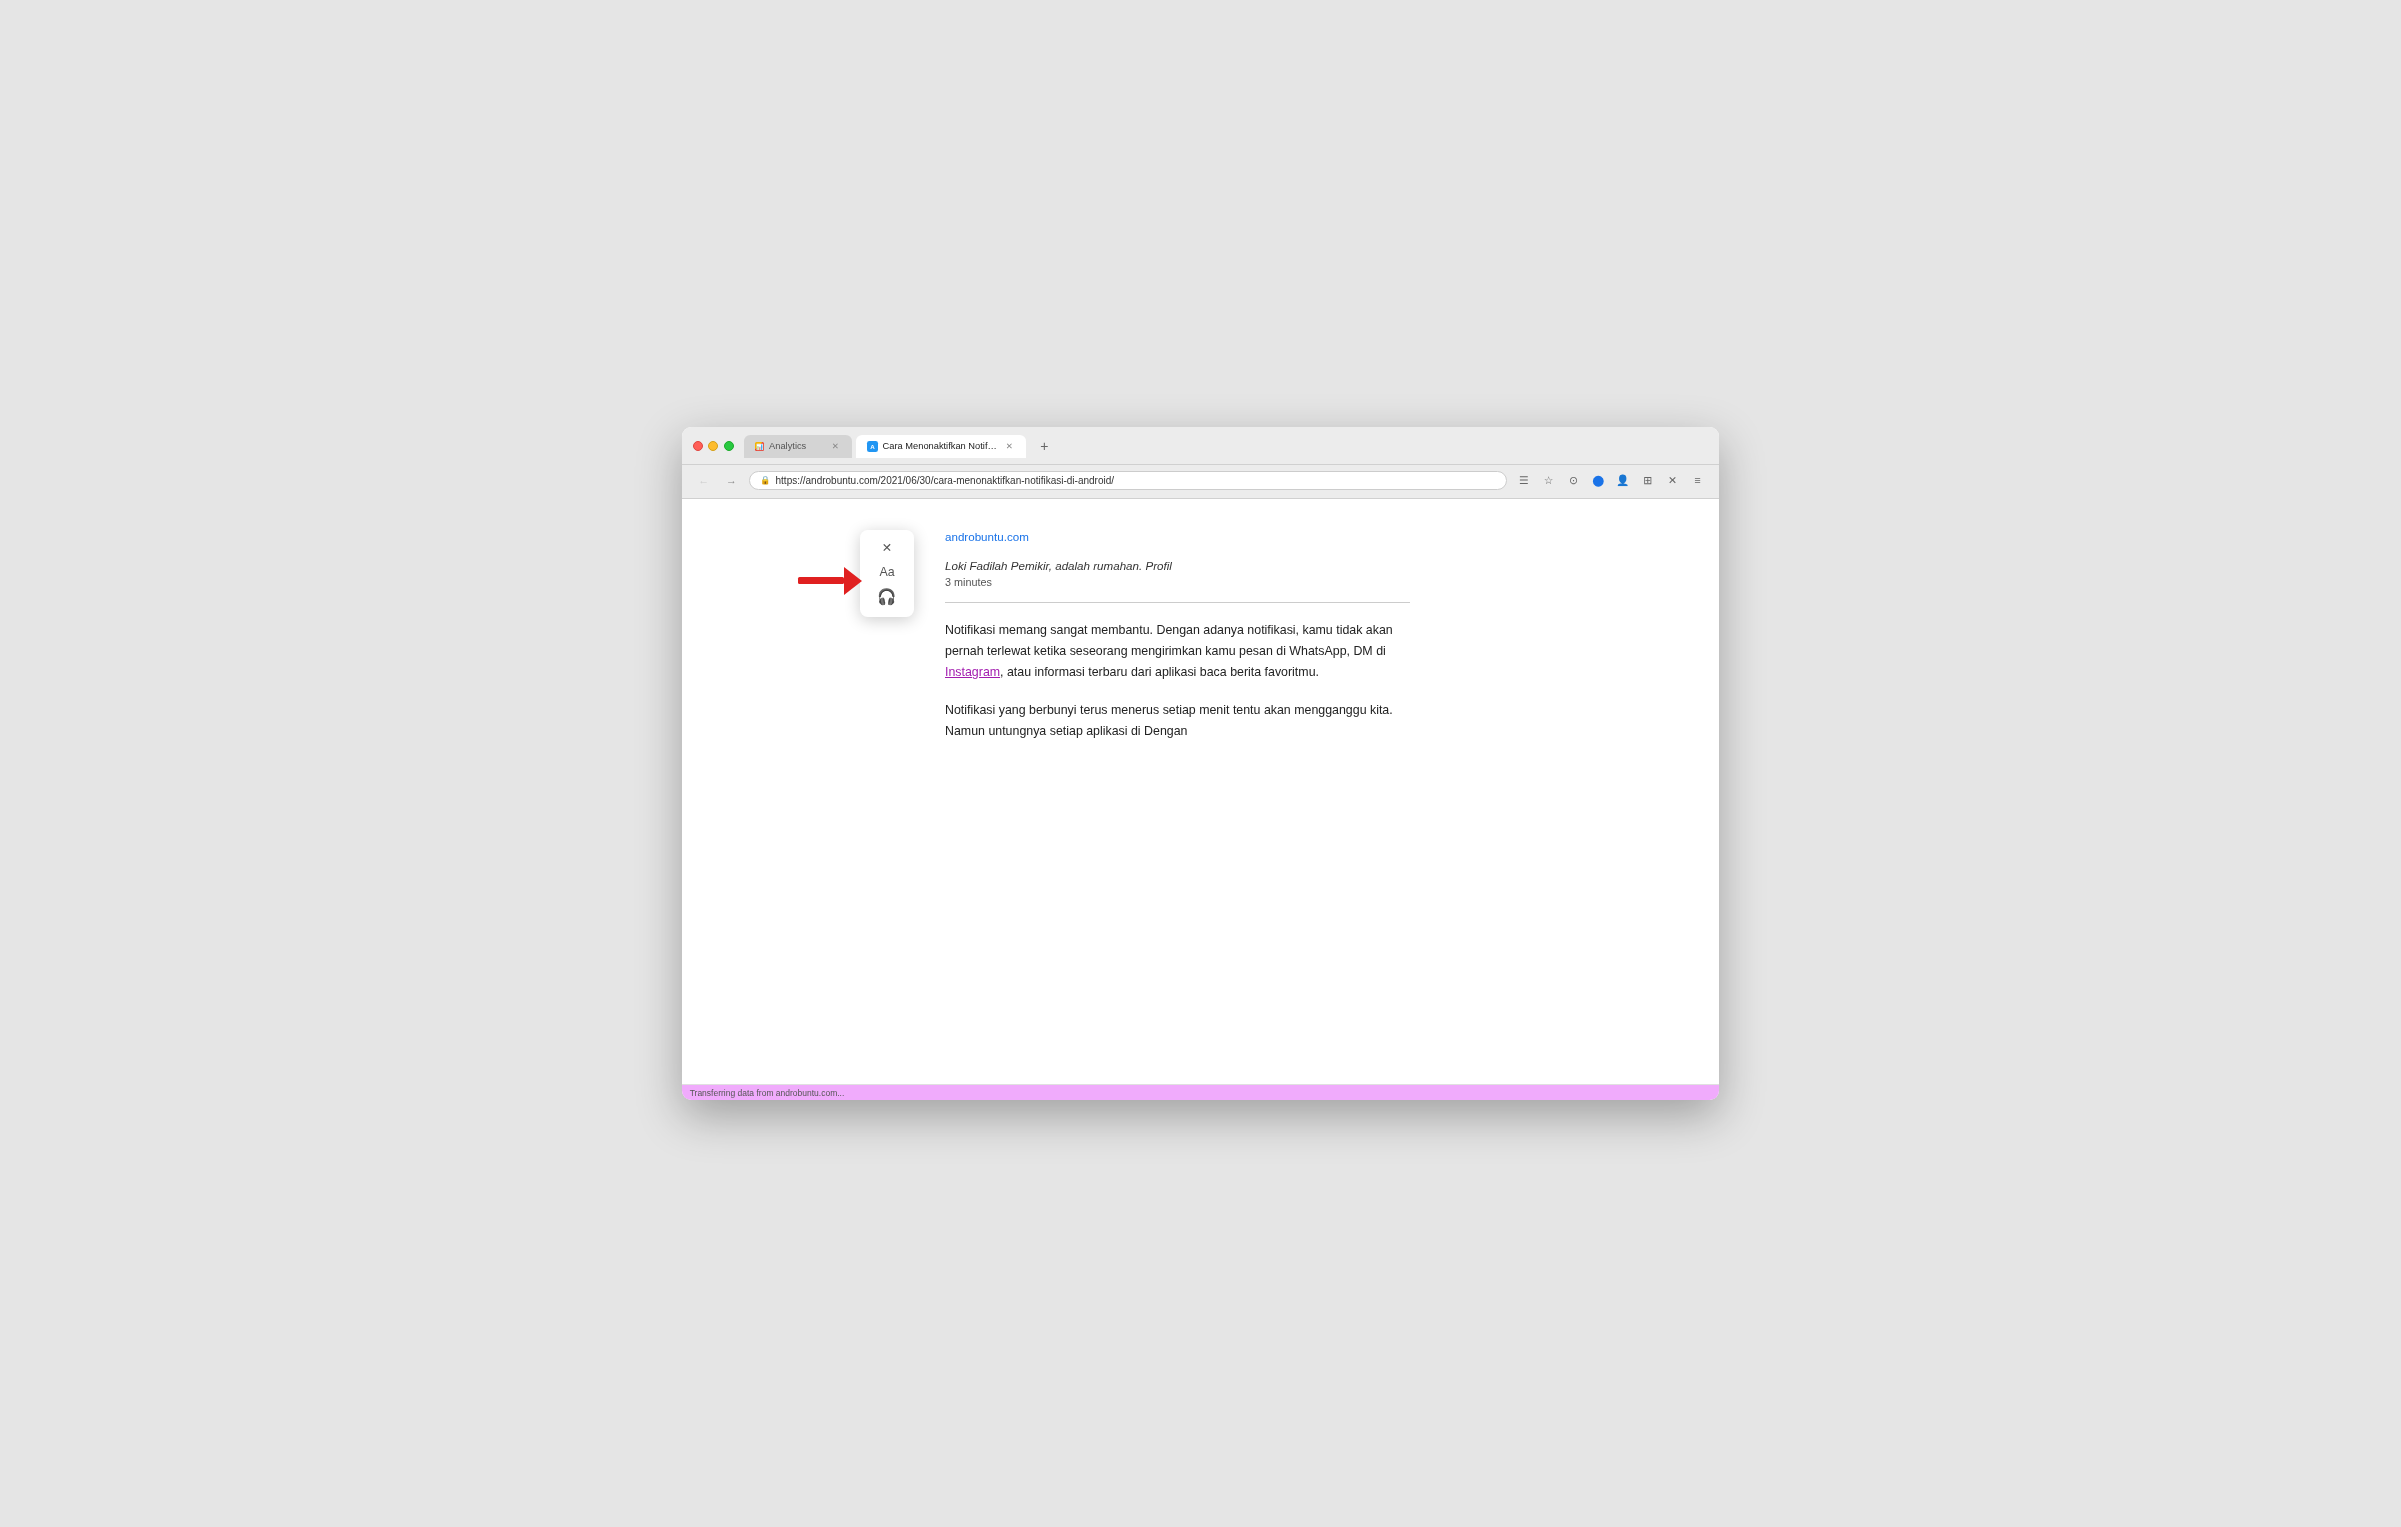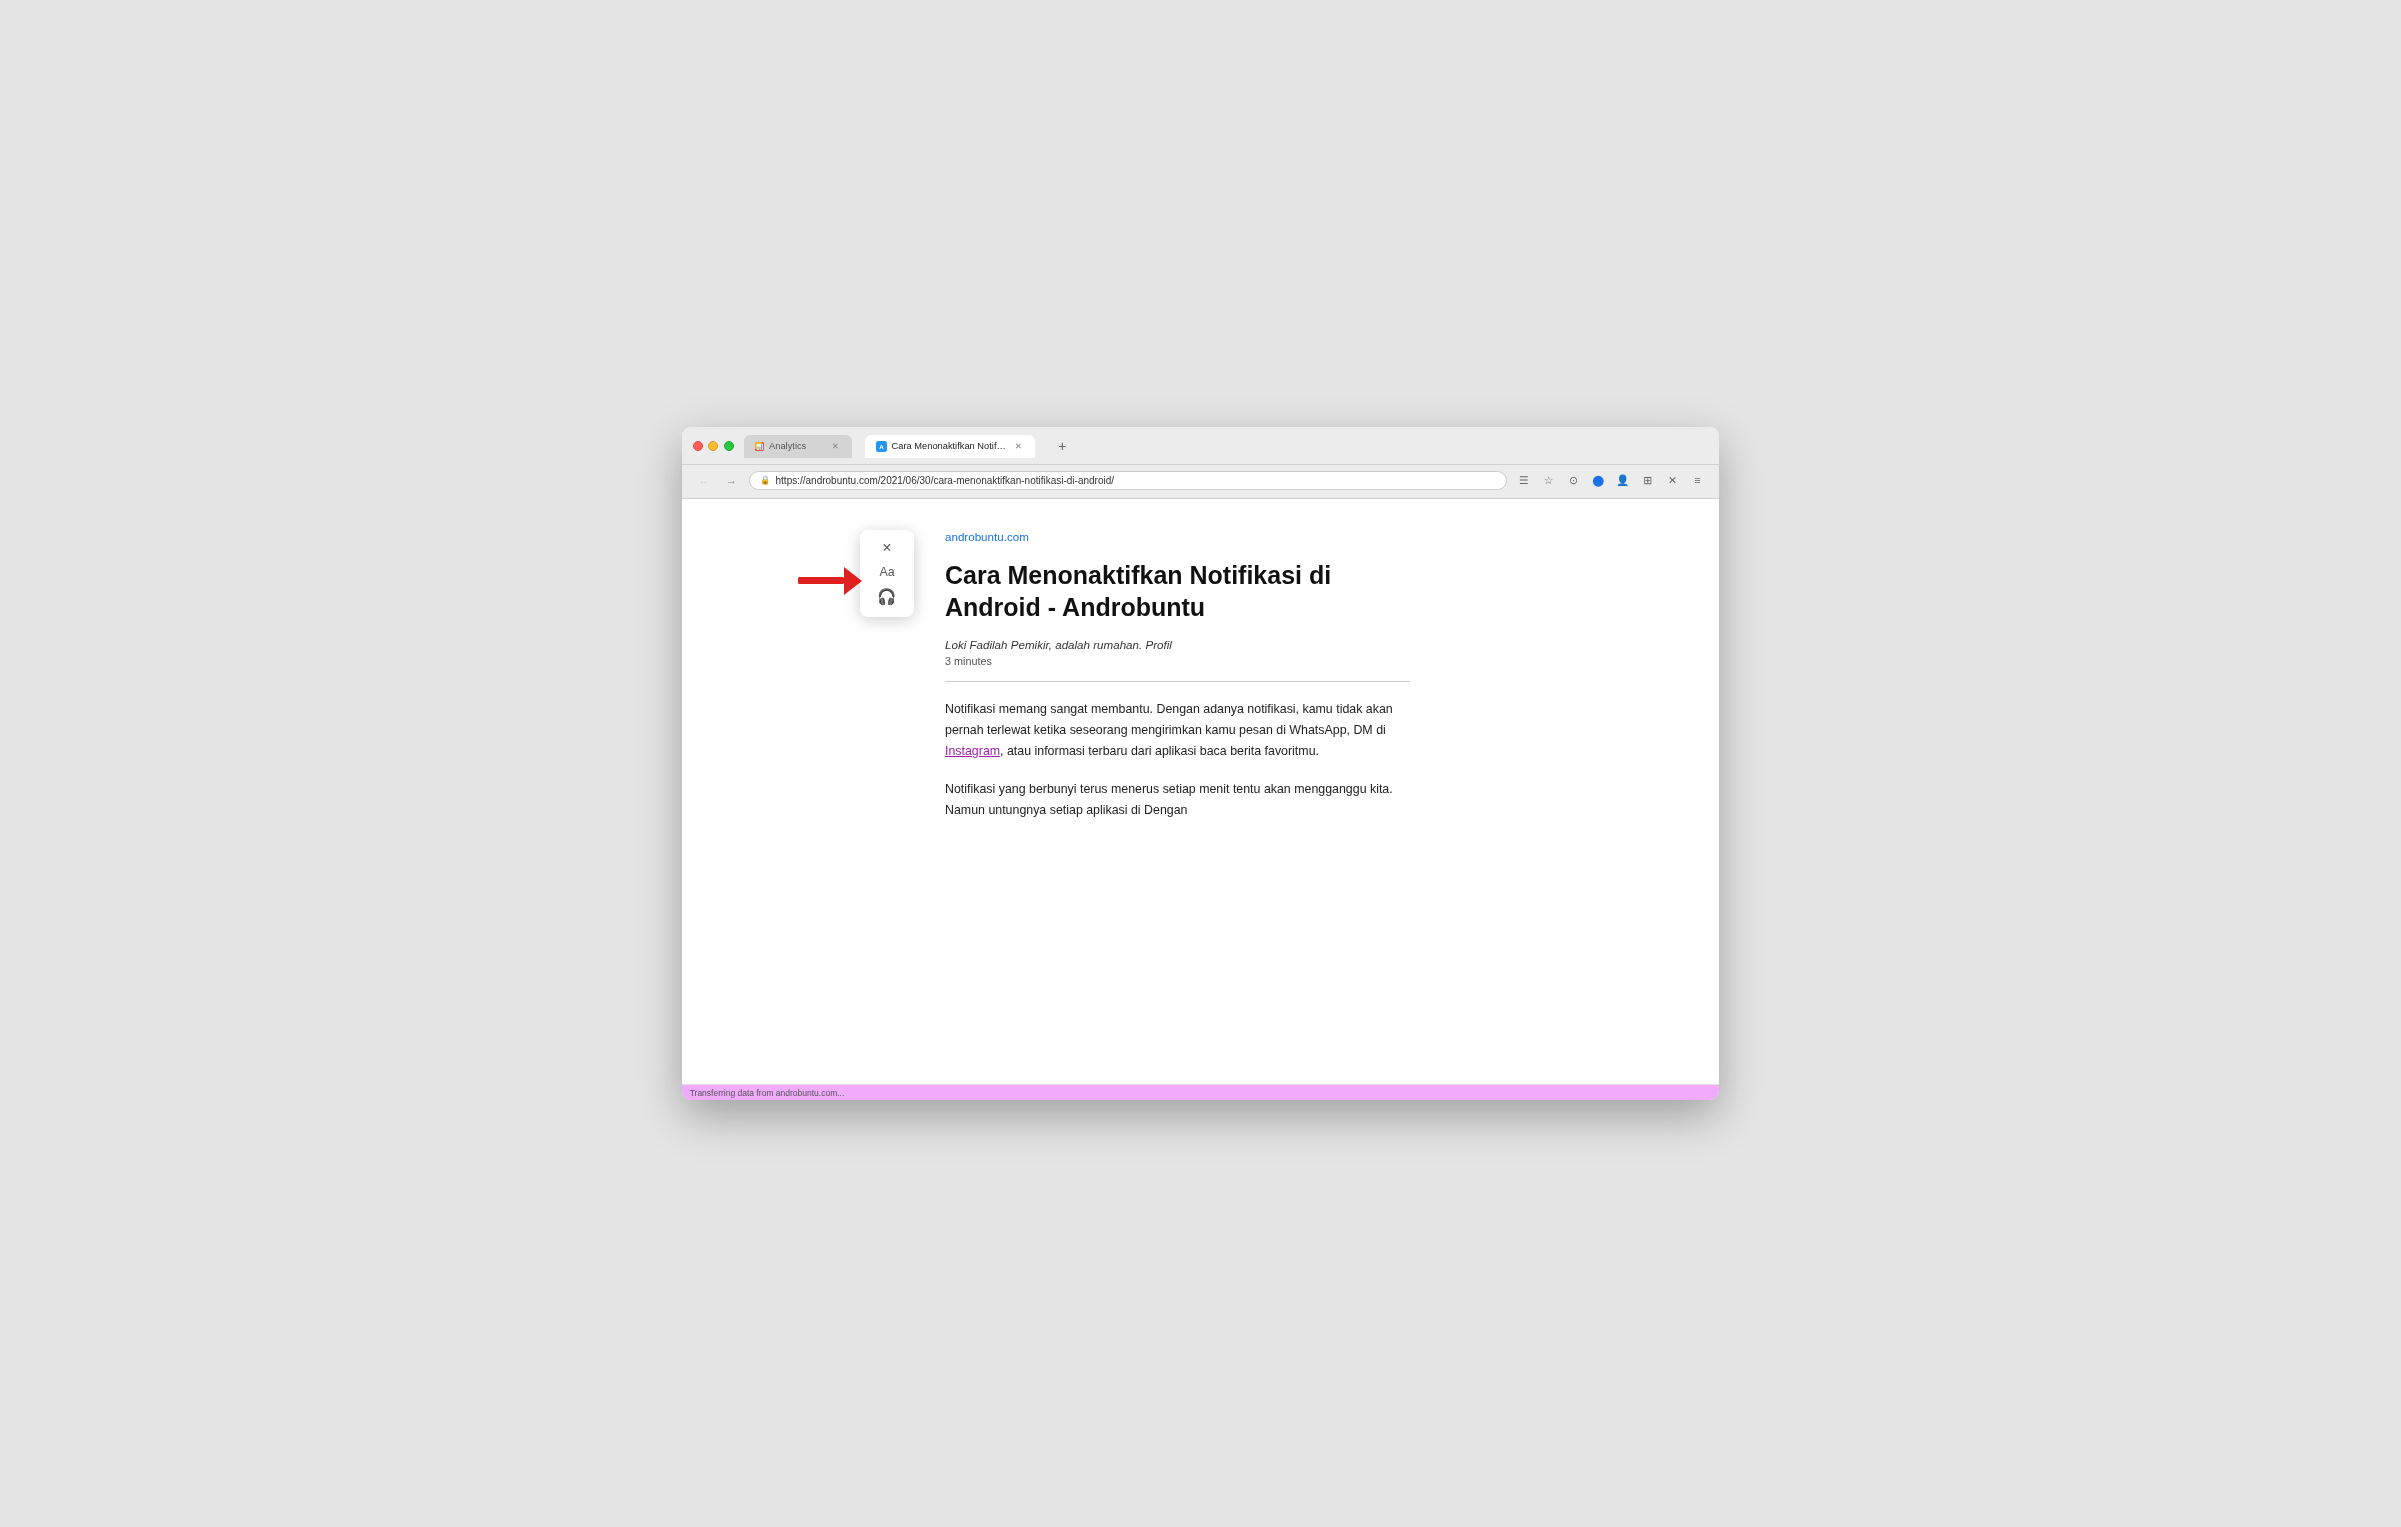--- a/index.html
+++ b/index.html
@@ -51,21 +51,21 @@
       border-radius: 50%;
     }
 
     .traffic-light.close { background: #ff5f57; border: 0.8px solid #e0443e; }
     .traffic-light.minimize { background: #febc2e; border: 0.8px solid #d4a017; }
     .traffic-light.maximize { background: #28c840; border: 0.8px solid #1aab29; }
 
     .tabs-row {
       display: flex;
       align-items: flex-end;
-      gap: 13px;
+      gap: 4px;
       flex: 1;
     }
 
     .tab {
       display: flex;
       align-items: center;
       padding: 5.4px 10.8px;
       border-radius: 6.2px 6.2px 0 0;
       font-size: 9.3px;
       gap: 4.6px;
@@ -420,21 +420,20 @@
         <div class="reader-popup-headphones">🎧</div>
       </div>
 
       <div class="red-arrow">
         <div class="arrow-body"></div>
         <div class="arrow-head"></div>
       </div>
 
       <a class="site-link" href="#">androbuntu.com</a>
 
-      <h1 class="article-title">Cara Menonaktifkan Notifikasi di Android - Androbuntu</h1>
 
       <p class="article-author">Loki Fadilah Pemikir, adalah rumahan. Profil</p>
 
       <p class="article-time">3 minutes</p>
 
       <hr class="article-divider">
 
       <p class="article-paragraph">
         <span>Notifikasi memang sangat membantu. Dengan adanya notifikasi, kamu tidak akan pernah terlewat ketika seseorang mengirimkan kamu pesan di WhatsApp, DM di </span><a class="inline-link" href="#">Instagram</a><span>, atau informasi terbaru dari aplikasi baca berita favoritmu.</span>
       </p>

